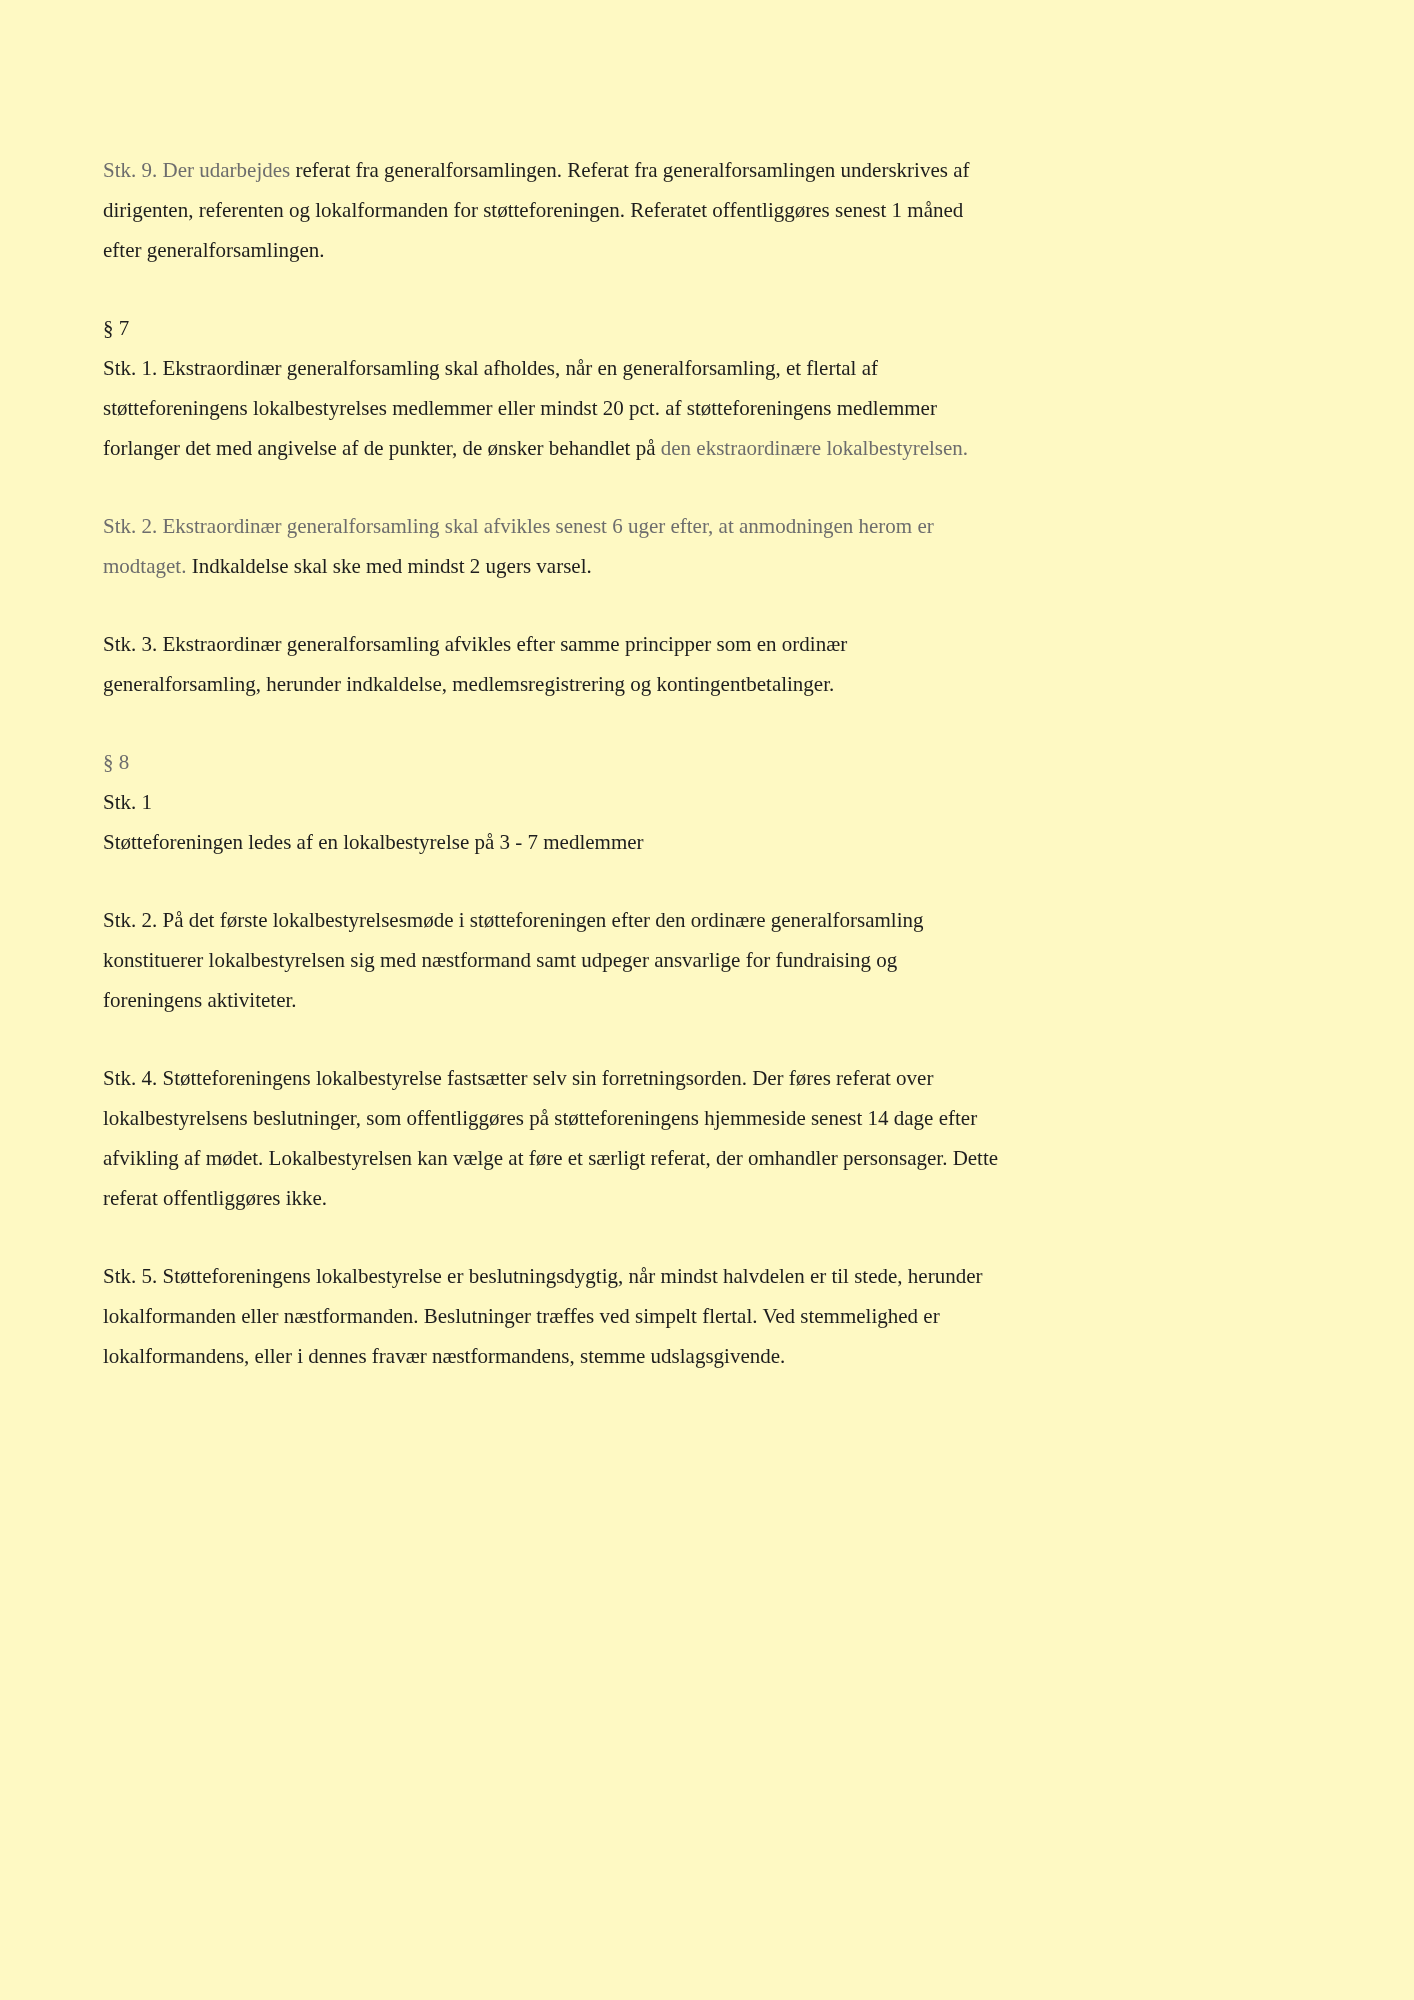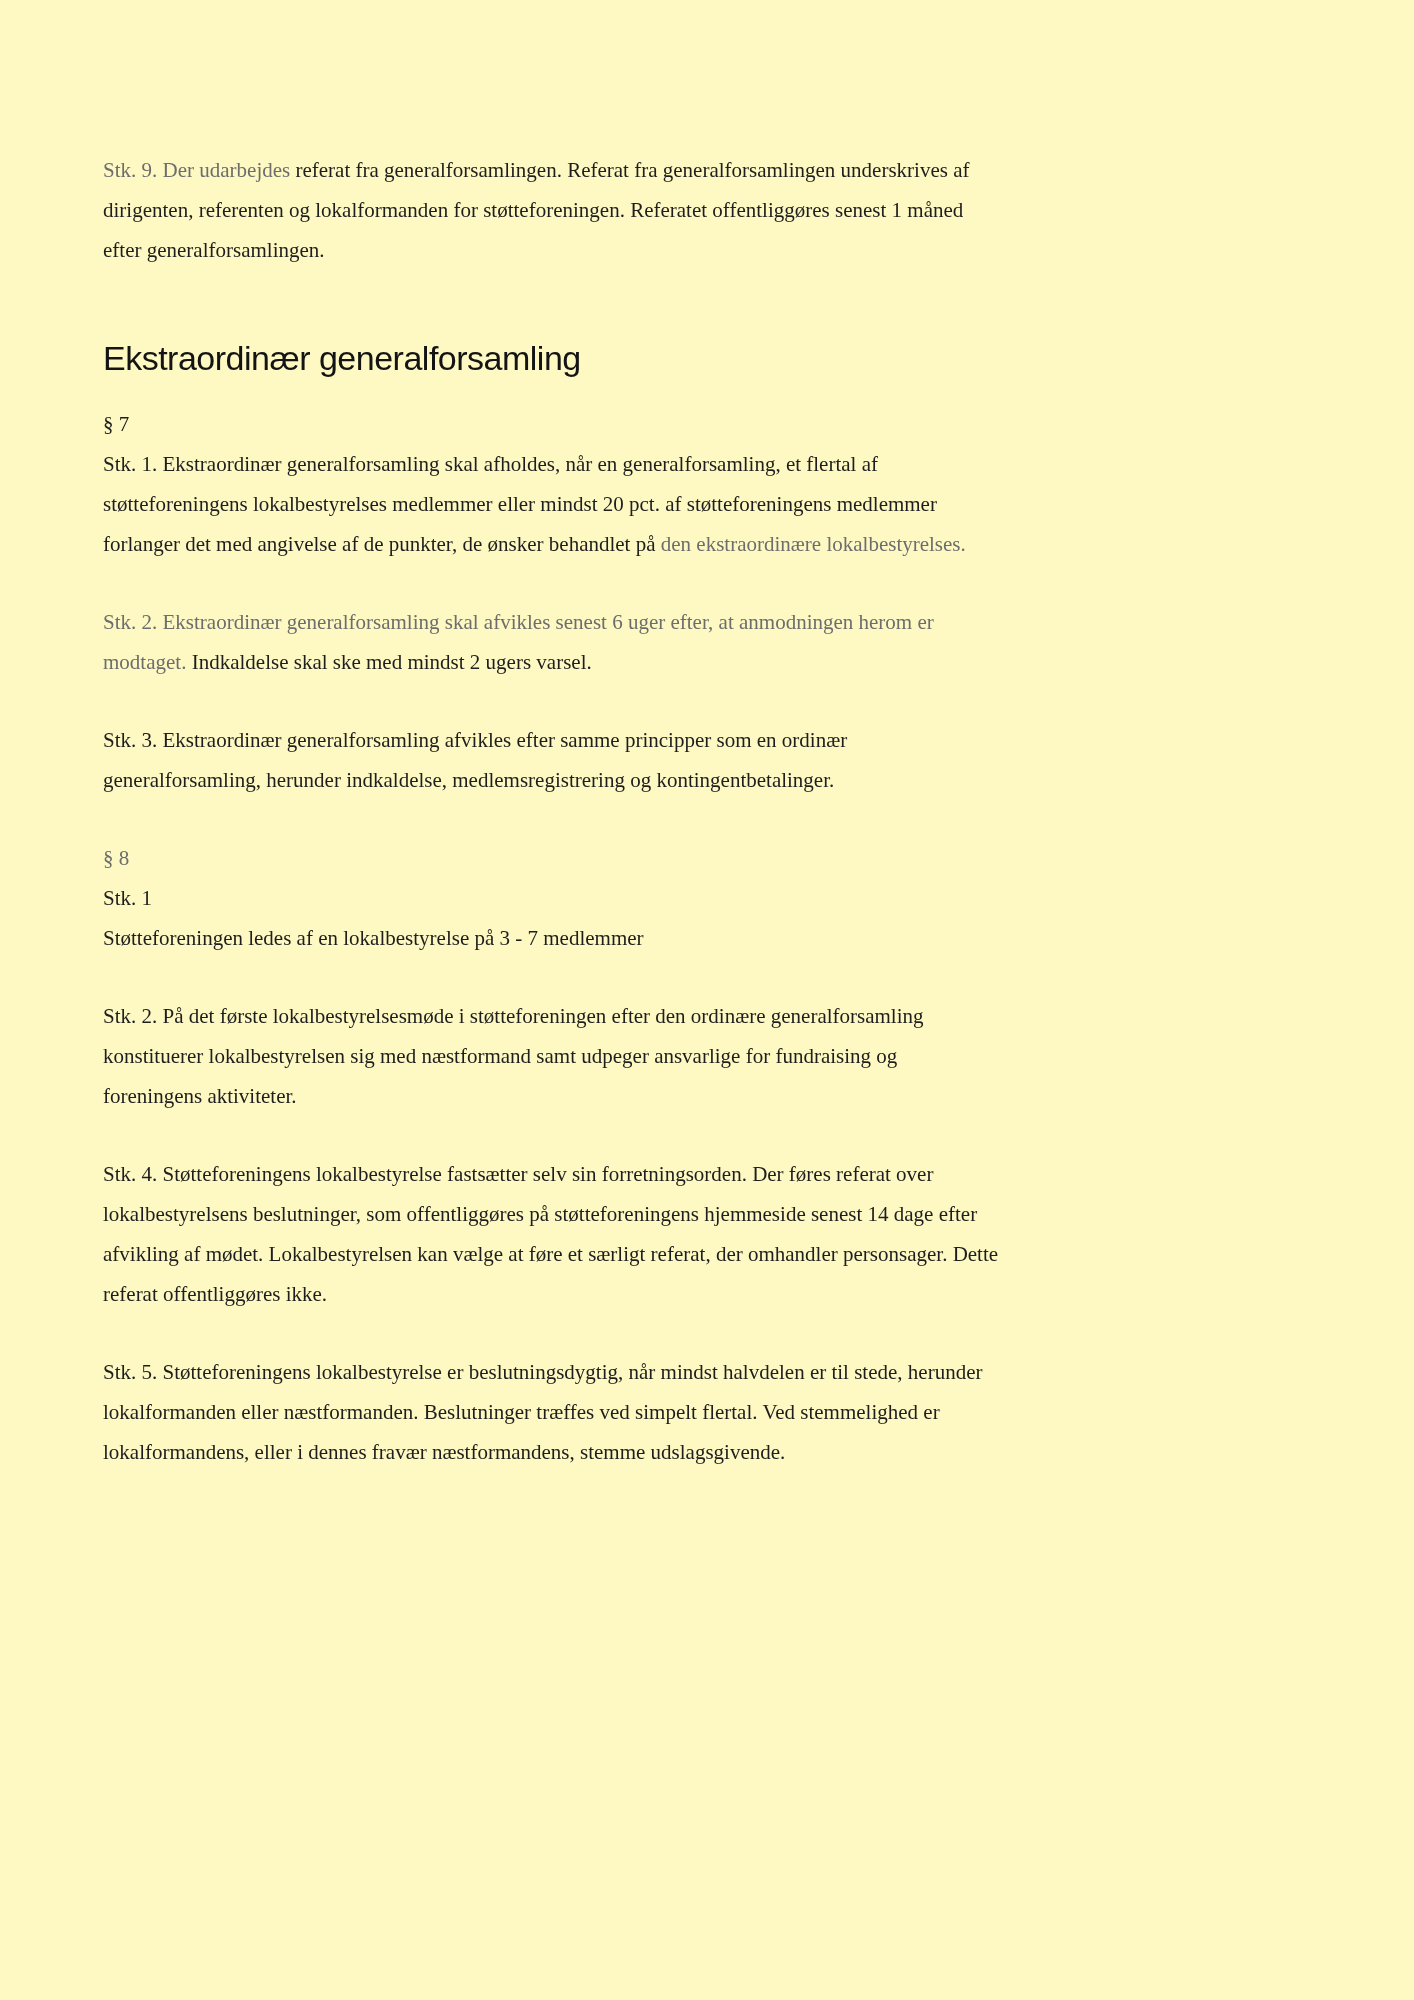--- a/index.html
+++ b/index.html
@@ -45,25 +45,24 @@
   .doc-body .muted { color: #6d6d6d; }
 </style>
 </head>
 <body>
 
 <div class="page">
   <div class="doc-body">
       <p><span class="muted">Stk. 9. Der udarbejdes </span><span class="ink">referat fra generalforsamlingen. Referat fra generalforsamlingen underskrives af
 dirigenten, referenten og lokalformanden for støtteforeningen. Referatet offentliggøres senest 1 måned
 efter generalforsamlingen.</span></p>
-      <h1>Ekstraordinær generalforsamling</h1>
       <p><span class="ink">§ 7
 Stk. 1. Ekstraordinær generalforsamling skal afholdes, når en generalforsamling, et flertal af
 støtteforeningens lokalbestyrelses medlemmer eller mindst 20 pct. af støtteforeningens medlemmer
-forlanger det med angivelse af de punkter, de ønsker behandlet på </span><span class="muted">den ekstraordinære lokalbestyrelses.</span></p>
+forlanger det med angivelse af de punkter, de ønsker behandlet på </span><span class="muted">den ekstraordinære lokalbestyrelsen.</span></p>
       <p><span class="muted">Stk. 2. Ekstraordinær generalforsamling skal afvikles senest 6 uger efter, at anmodningen herom er
 modtaget. </span><span class="ink">Indkaldelse skal ske med mindst 2 ugers varsel.</span></p>
       <p><span class="ink">Stk. 3. Ekstraordinær generalforsamling afvikles efter samme principper som en ordinær
 generalforsamling, herunder indkaldelse, medlemsregistrering og kontingentbetalinger.</span></p>
       <p><span class="muted">§ 8</span><span class="ink">
 Stk. 1
 Støtteforeningen ledes af en lokalbestyrelse på 3 - 7 medlemmer</span></p>
       <p><span class="ink">Stk. 2. På det første lokalbestyrelsesmøde i støtteforeningen efter den ordinære generalforsamling
 konstituerer lokalbestyrelsen sig med næstformand samt udpeger ansvarlige for fundraising og
 foreningens aktiviteter.</span></p>

